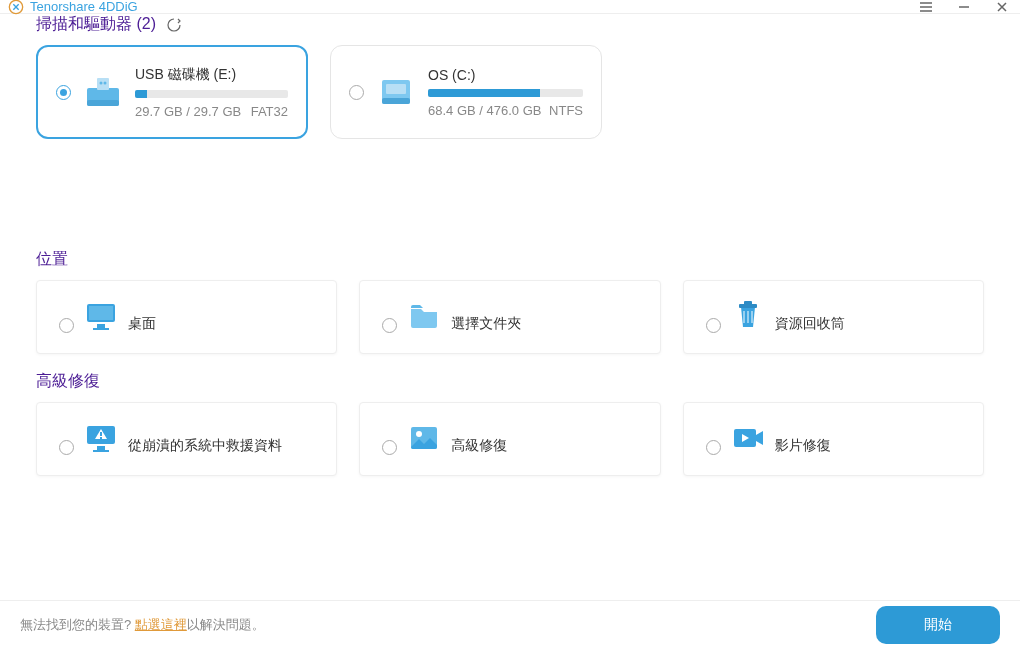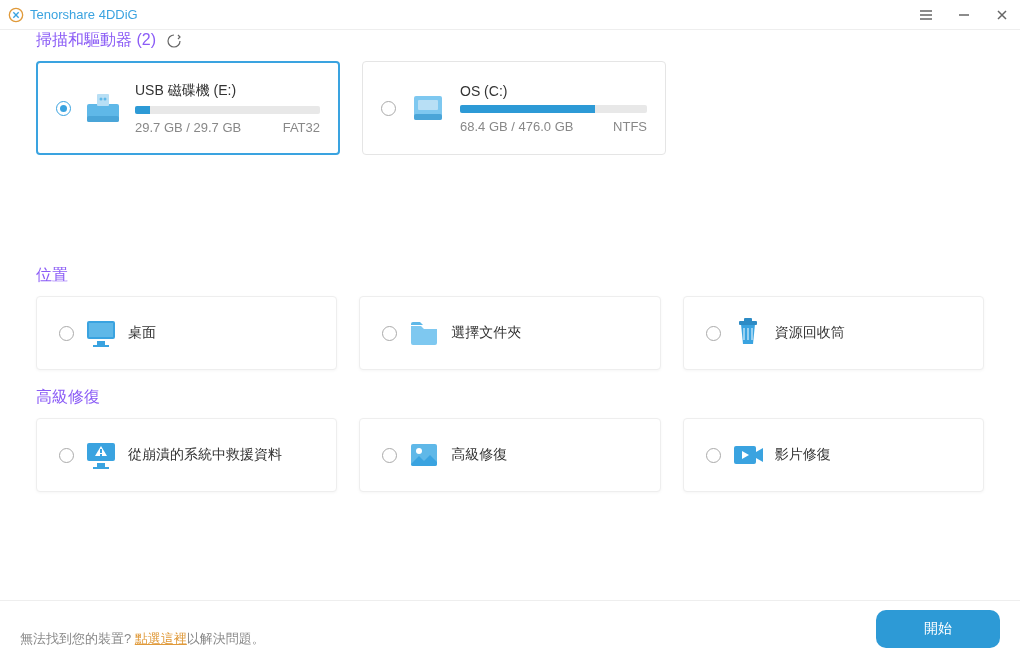--- a/index.html
+++ b/index.html
@@ -1,45 +1,45 @@
 <!DOCTYPE html>
 <html><head>
 <meta charset="utf-8">
 <style>
 * { margin: 0; padding: 0; box-sizing: border-box; }
 body { font-family: "Microsoft YaHei", "PingFang TC", sans-serif; background: #fff; width: 1020px; height: 648px; overflow: hidden; }
-.titlebar { height: 30px; display: flex; align-items: center; justify-content: space-between; padding: 0 8px; border-bottom: 1px solid #eee; }
+.titlebar { height: 14px; display: flex; align-items: center; justify-content: space-between; padding: 0 8px; border-bottom: 1px solid #eee; }
 .titlebar-left { display: flex; align-items: center; gap: 6px; }
 .logo-icon { width: 16px; height: 16px; }
 .app-title { color: #3aa3e0; font-size: 13px; font-weight: 500; }
 .titlebar-right { display: flex; align-items: center; gap: 18px; color: #666; }
 .win-btn { cursor: pointer; display: flex; align-items: center; justify-content: center; width: 20px; height: 20px; }
 .content { padding: 0 36px; }
 .main-title { text-align: center; font-size: 24px; font-weight: 600; color: #333; margin-top: 40px; margin-bottom: 30px; }
 .section-header { display: flex; align-items: center; gap: 10px; margin-bottom: 10px; }
-.section-title { font-size: 16px; color: #8b5cf6; font-weight: 500; }
+.section-title { font-size: 16px; color: #4c1d95; font-weight: 500; }
 .cards-row { display: flex; gap: 22px; }
-.drive-card { border: 1px solid #e5e5e5; border-radius: 4px; padding: 14px 18px; display: flex; align-items: center; gap: 12px; width: 304px; height: 94px; cursor: pointer; background: #fff; }
+.drive-card { border: 1px solid #e5e5e5; border-radius: 12px; padding: 14px 18px; display: flex; align-items: center; gap: 12px; width: 272px; height: 94px; cursor: pointer; background: #fff; }
 .drive-card.selected { border: 2px solid #3aa3e0; }
 .radio { width: 15px; height: 15px; border: 1.5px solid #aaa; border-radius: 50%; flex-shrink: 0; display: flex; align-items: center; justify-content: center; }
 .radio.checked { border-color: #3aa3e0; }
 .radio.checked::after { content: ""; width: 7px; height: 7px; background: #3aa3e0; border-radius: 50%; }
 .drive-icon { width: 40px; height: 40px; flex-shrink: 0; }
 .drive-info { flex: 1; display: flex; flex-direction: column; gap: 6px; }
 .drive-name { font-size: 14px; color: #333; }
 .progress { width: 100%; height: 8px; background: #e8e8e8; border-radius: 2px; overflow: hidden; }
 .progress-fill { height: 100%; background: #2d9ad6; }
 .drive-bottom { display: flex; justify-content: space-between; font-size: 13px; color: #888; }
 .loc-section { margin-top: 110px; }
 .adv-section { margin-top: 17px; }
 .loc-cards { display: flex; gap: 22px; }
-.loc-card { flex: 1; border: 1px solid #eee; border-radius: 4px; box-shadow: 0 1px 3px rgba(0,0,0,0.04); padding: 20px 22px; display: flex; align-items: center; gap: 10px; cursor: pointer; height: 74px; background: #fff; }
+.loc-card { flex: 1; border: 1px solid #eee; border-radius: 4px; box-shadow: 0 1px 3px rgba(0,0,0,0.04); padding: 20px 22px; display: flex; align-items: flex-end; gap: 10px; cursor: pointer; height: 74px; background: #fff; }
 .loc-icon { width: 34px; height: 34px; flex-shrink: 0; }
 .loc-label { font-size: 14px; color: #333; }
-.footer { position: absolute; bottom: 0; left: 0; right: 0; height: 48px; border-top: 1px solid #eee; display: flex; align-items: flex-end; justify-content: space-between; padding: 0 20px; background: #fff; }
+.footer { position: absolute; bottom: 0; left: 0; right: 0; height: 48px; border-top: 1px solid #eee; display: flex; align-items: center; justify-content: space-between; padding: 0 20px; background: #fff; }
 .footer-text { font-size: 13px; color: #888; }
 .footer-link { color: #e09a3a; text-decoration: underline; cursor: pointer; }
 .start-btn { background: #2d9ad6; color: #fff; border: none; padding: 10px 48px; font-size: 14px; border-radius: 10px; cursor: pointer; }
 </style>
 </head>
 <body>
 
 <div class="titlebar">
   <div class="titlebar-left">
     <svg class="logo-icon" viewBox="0 0 24 24">

